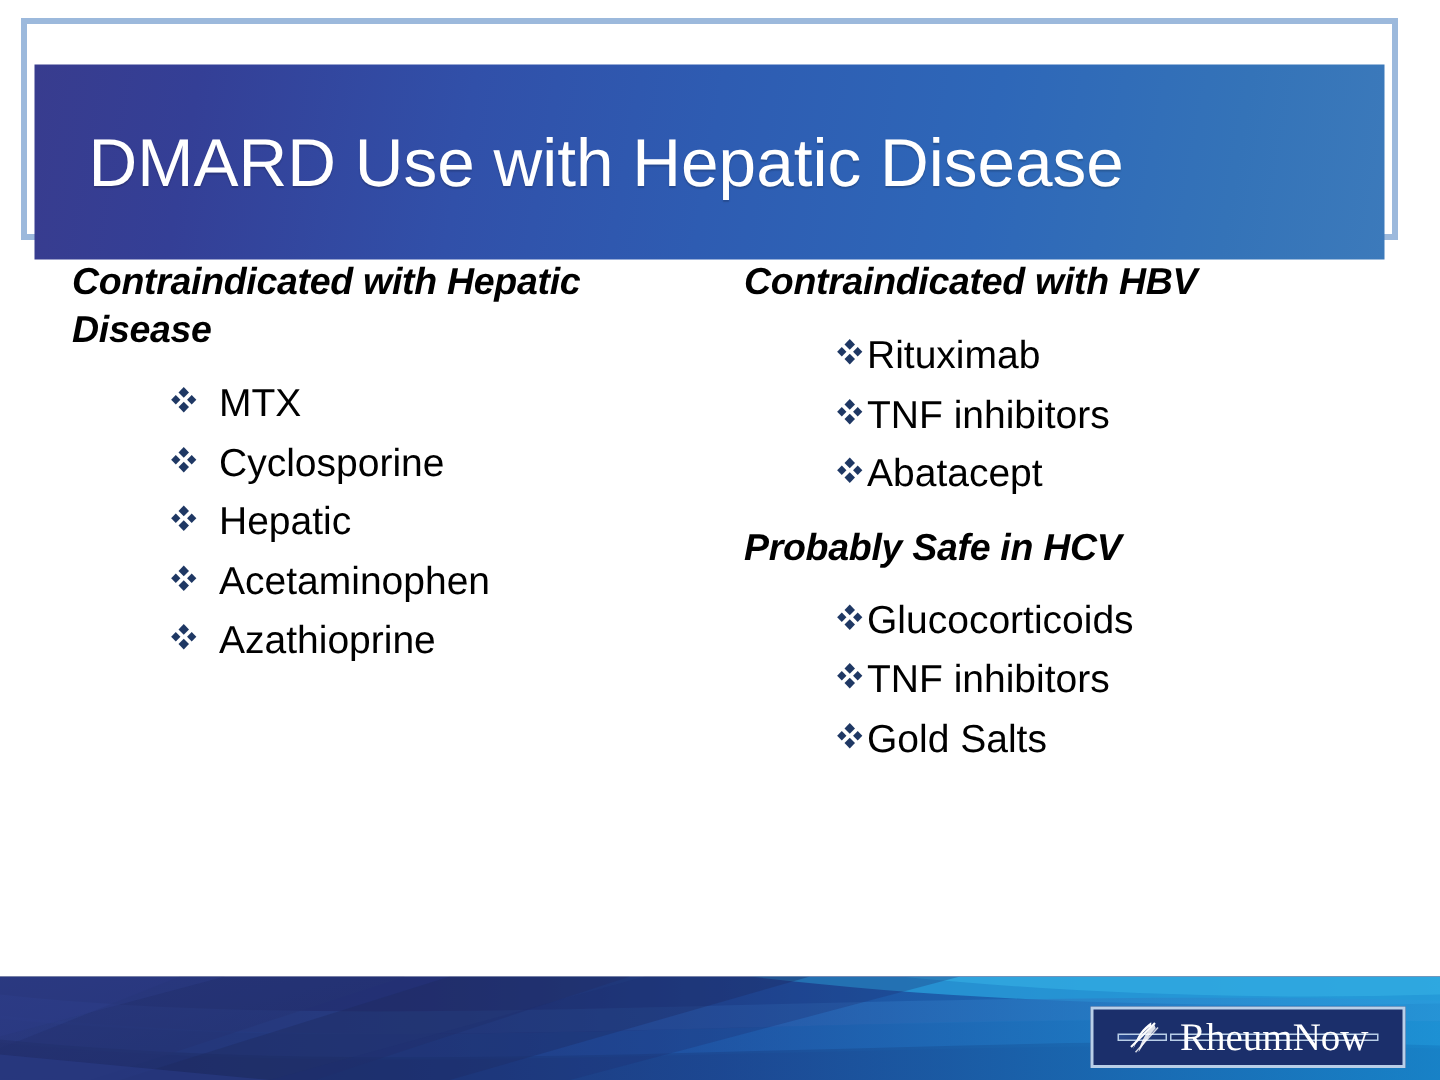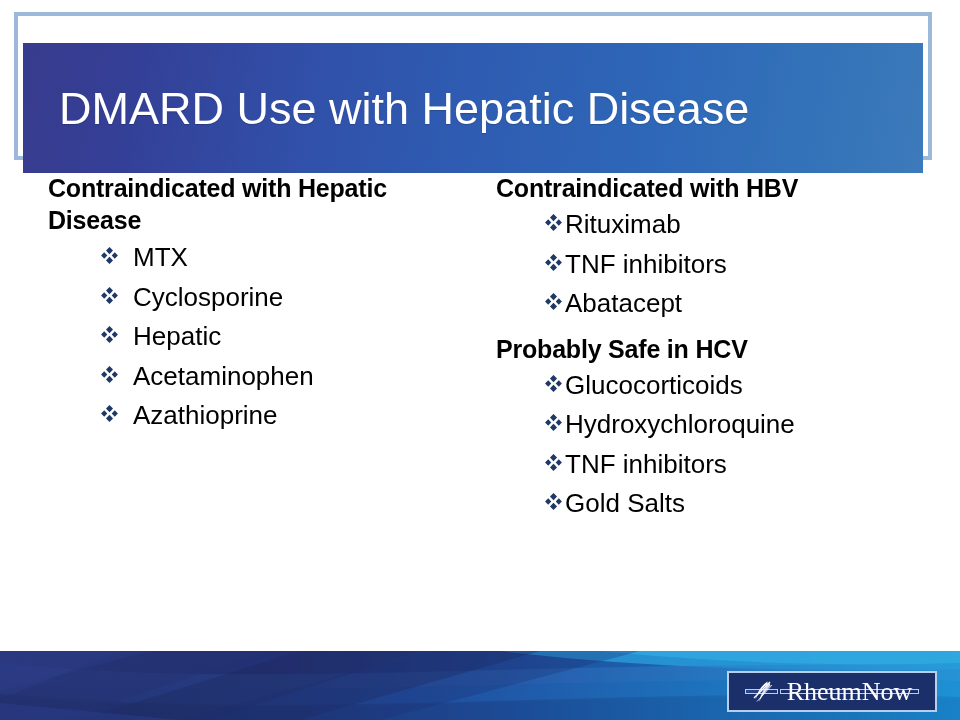--- a/index.html
+++ b/index.html
@@ -80,27 +80,28 @@
   .column.right { left: 496px; width: 450px; }
 
   .col-heading {
     font-family: "Liberation Sans", sans-serif;
     font-weight: bold;
     font-size: 25px;
     line-height: 1.28;
     color: #000000;
     margin: 0 0 2px 0;
     letter-spacing: -0.2px;
+    font-style: italic;
   }
   .column.right .col-heading { margin-bottom: 1px; }
   .column.right .group + .group { margin-top: 9px; }
 
   ul.bullets {
     list-style: none;
-    margin: 0;
+    margin: 13px;
     padding: 0;
   }
   ul.bullets li {
     display: flex;
     align-items: baseline;
     font-family: "Liberation Sans", sans-serif;
     font-size: 26px;
     font-weight: 400;
     color: #000000;
     line-height: 1.52;
@@ -320,33 +321,20 @@
               <svg width="19" height="19" viewBox="0 0 19 19" xmlns="http://www.w3.org/2000/svg">
                 <g fill="#1f3864">
                   <polygon points="9.5,1 13,4.6 9.5,8.2 6,4.6"></polygon>
                   <polygon points="4.2,6.3 7.3,9.5 4.2,12.7 1.1,9.5"></polygon>
                   <polygon points="14.8,6.3 17.9,9.5 14.8,12.7 11.7,9.5"></polygon>
                   <polygon points="9.5,10.8 13,14.4 9.5,18 6,14.4"></polygon>
                 </g>
               </svg>
             </span>
             <span>Glucocorticoids</span>
-          </li>
-          <li>
-            <span class="bullet-mark">
-              <svg width="19" height="19" viewBox="0 0 19 19" xmlns="http://www.w3.org/2000/svg">
-                <g fill="#1f3864">
-                  <polygon points="9.5,1 13,4.6 9.5,8.2 6,4.6"></polygon>
-                  <polygon points="4.2,6.3 7.3,9.5 4.2,12.7 1.1,9.5"></polygon>
-                  <polygon points="14.8,6.3 17.9,9.5 14.8,12.7 11.7,9.5"></polygon>
-                  <polygon points="9.5,10.8 13,14.4 9.5,18 6,14.4"></polygon>
-                </g>
-              </svg>
-            </span>
-            <span>Hydroxychloroquine</span>
           </li>
           <li>
             <span class="bullet-mark">
               <svg width="19" height="19" viewBox="0 0 19 19" xmlns="http://www.w3.org/2000/svg">
                 <g fill="#1f3864">
                   <polygon points="9.5,1 13,4.6 9.5,8.2 6,4.6"></polygon>
                   <polygon points="4.2,6.3 7.3,9.5 4.2,12.7 1.1,9.5"></polygon>
                   <polygon points="14.8,6.3 17.9,9.5 14.8,12.7 11.7,9.5"></polygon>
                   <polygon points="9.5,10.8 13,14.4 9.5,18 6,14.4"></polygon>
                 </g>

